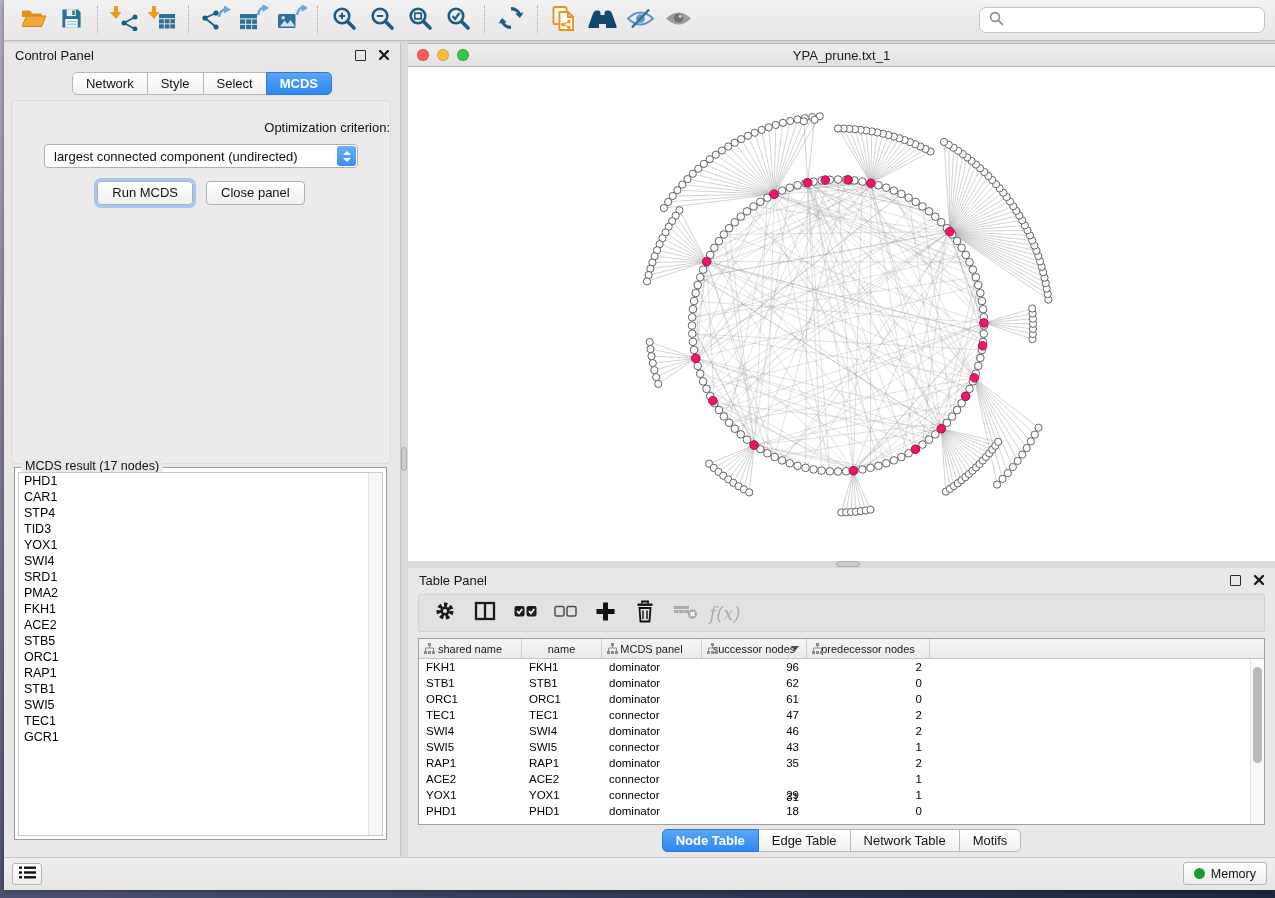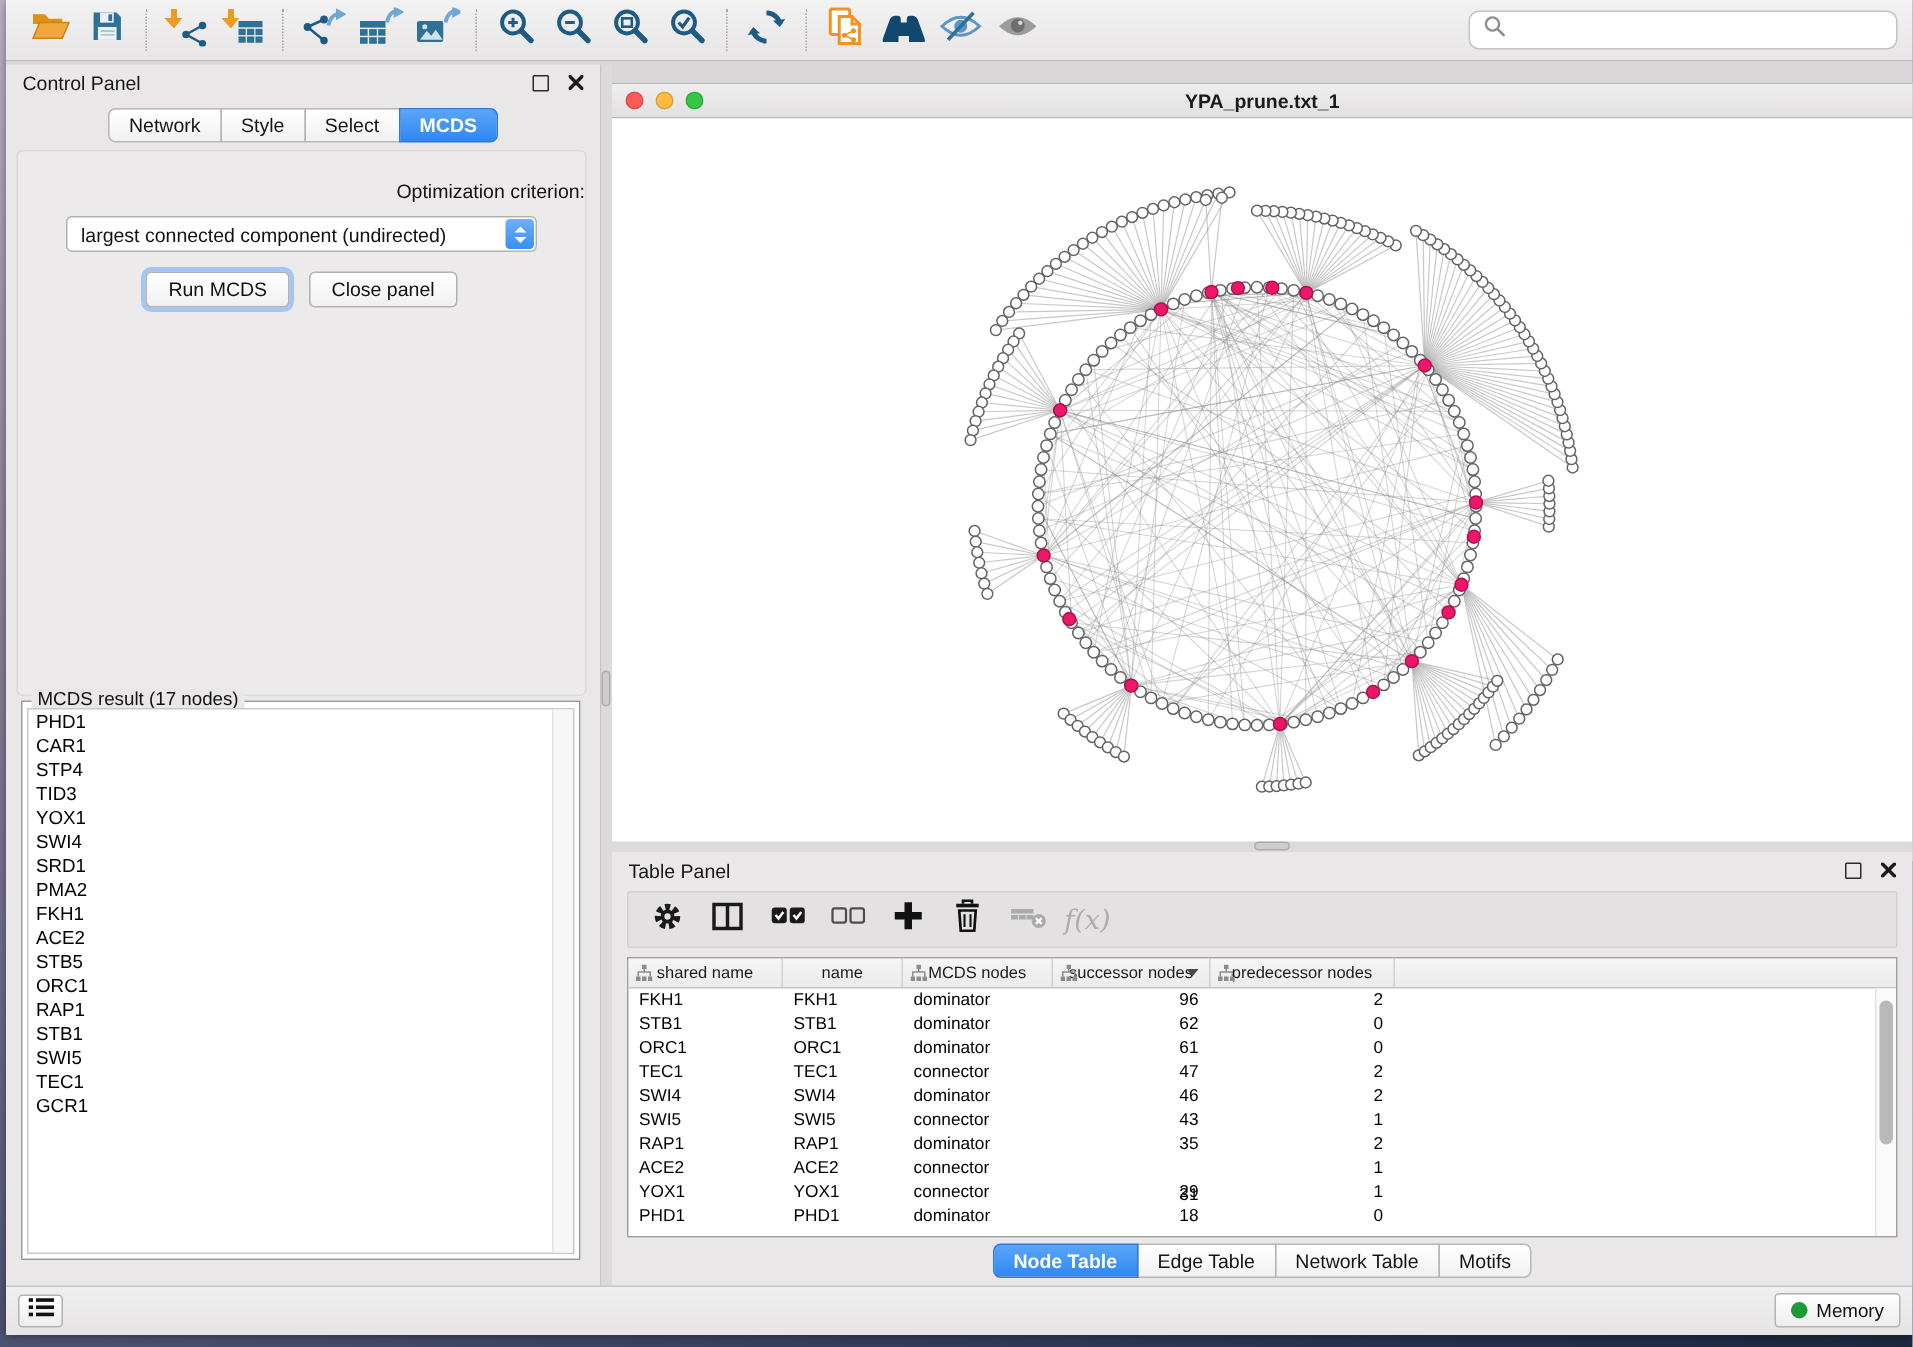--- a/index.html
+++ b/index.html
@@ -52,21 +52,21 @@
   #result-track{position:absolute;top:1px;right:1px;bottom:1px;width:13px;background:#f7f7f7;border-left:1px solid #e2e2e2;}
 
   
   #v-split{position:absolute;left:397px;top:2px;width:7px;bottom:0;background:#dcdada;}
   .vhandle{position:absolute;top:404px;left:0;width:6px;height:24px;background:#cdcbcb;border:1px solid #aeacac;border-radius:3px;box-sizing:border-box;}
   #h-split{position:absolute;left:0;right:0;top:518px;height:7px;background:#dcdada;}
   .hhandle{position:absolute;left:428px;top:0;width:24px;height:6px;background:#cdcbcb;border:1px solid #aeacac;border-radius:3px;box-sizing:border-box;}
 
   
   #right{position:absolute;left:404px;top:2px;right:0;bottom:0;}
-  #net-window{position:absolute;left:0;top:12px;right:0;height:518px;background:#fff;border-top:1px solid #b9b7b7;font-weight:bold;}
+  #net-window{position:absolute;left:0;top:0;right:0;height:518px;background:#fff;border-top:1px solid #b9b7b7;}
   #net-titlebar{height:22px;background:linear-gradient(#efeeee,#e2e0e0);border-bottom:1px solid #bab8b8;position:relative;display:flex;align-items:center;}
   .traffic{display:flex;gap:8px;margin-left:9px;position:relative;z-index:1;}
   .tl{width:12px;height:12px;border-radius:50%;border:0.5px solid rgba(0,0,0,.15);box-sizing:border-box;}
   #net-title{position:absolute;left:0;right:0;text-align:center;font-size:13px;color:#1a1a1a;}
   #net-canvas{position:absolute;left:0;right:0;top:23px;bottom:0;background:#fff;}
   #net-svg{width:100%;height:100%;display:block;}
 
   
   #table-panel{position:absolute;left:0;right:0;top:525px;bottom:0;background:#e9e7e7;}
   #tp-toolbar{position:absolute;left:10px;right:10px;top:26px;height:38px;background:#e3e1e1;border:1px solid #d2d0d0;border-radius:2px;
@@ -1074,21 +1074,21 @@
                   <span>name</span>
                 </div>
                 <div class="th" style="width: 100px;">
                   <span class="hier"><svg width="11" height="11" viewBox="0 0 11 11">
                       <rect x="4" y="0" width="3" height="3" fill="#8c8c8c"></rect>
                       <path d="M5.5 3 v2 M1.5 8 V5 H9.5 V8" stroke="#8c8c8c" fill="none" stroke-width="1"></path>
                       <rect x="0" y="8" width="3" height="3" fill="#8c8c8c"></rect>
                       <rect x="4" y="8" width="3" height="3" fill="#8c8c8c"></rect>
                       <rect x="8" y="8" width="3" height="3" fill="#8c8c8c"></rect>
                     </svg></span>
-                  <span>MCDS nodes</span>
+                  <span>MCDS panel</span>
                 </div>
                 <div class="th" style="width: 105px;">
                   <span class="hier"><svg width="11" height="11" viewBox="0 0 11 11">
                       <rect x="4" y="0" width="3" height="3" fill="#8c8c8c"></rect>
                       <path d="M5.5 3 v2 M1.5 8 V5 H9.5 V8" stroke="#8c8c8c" fill="none" stroke-width="1"></path>
                       <rect x="0" y="8" width="3" height="3" fill="#8c8c8c"></rect>
                       <rect x="4" y="8" width="3" height="3" fill="#8c8c8c"></rect>
                       <rect x="8" y="8" width="3" height="3" fill="#8c8c8c"></rect>
                     </svg></span>
                   <span>successor nodes</span>

